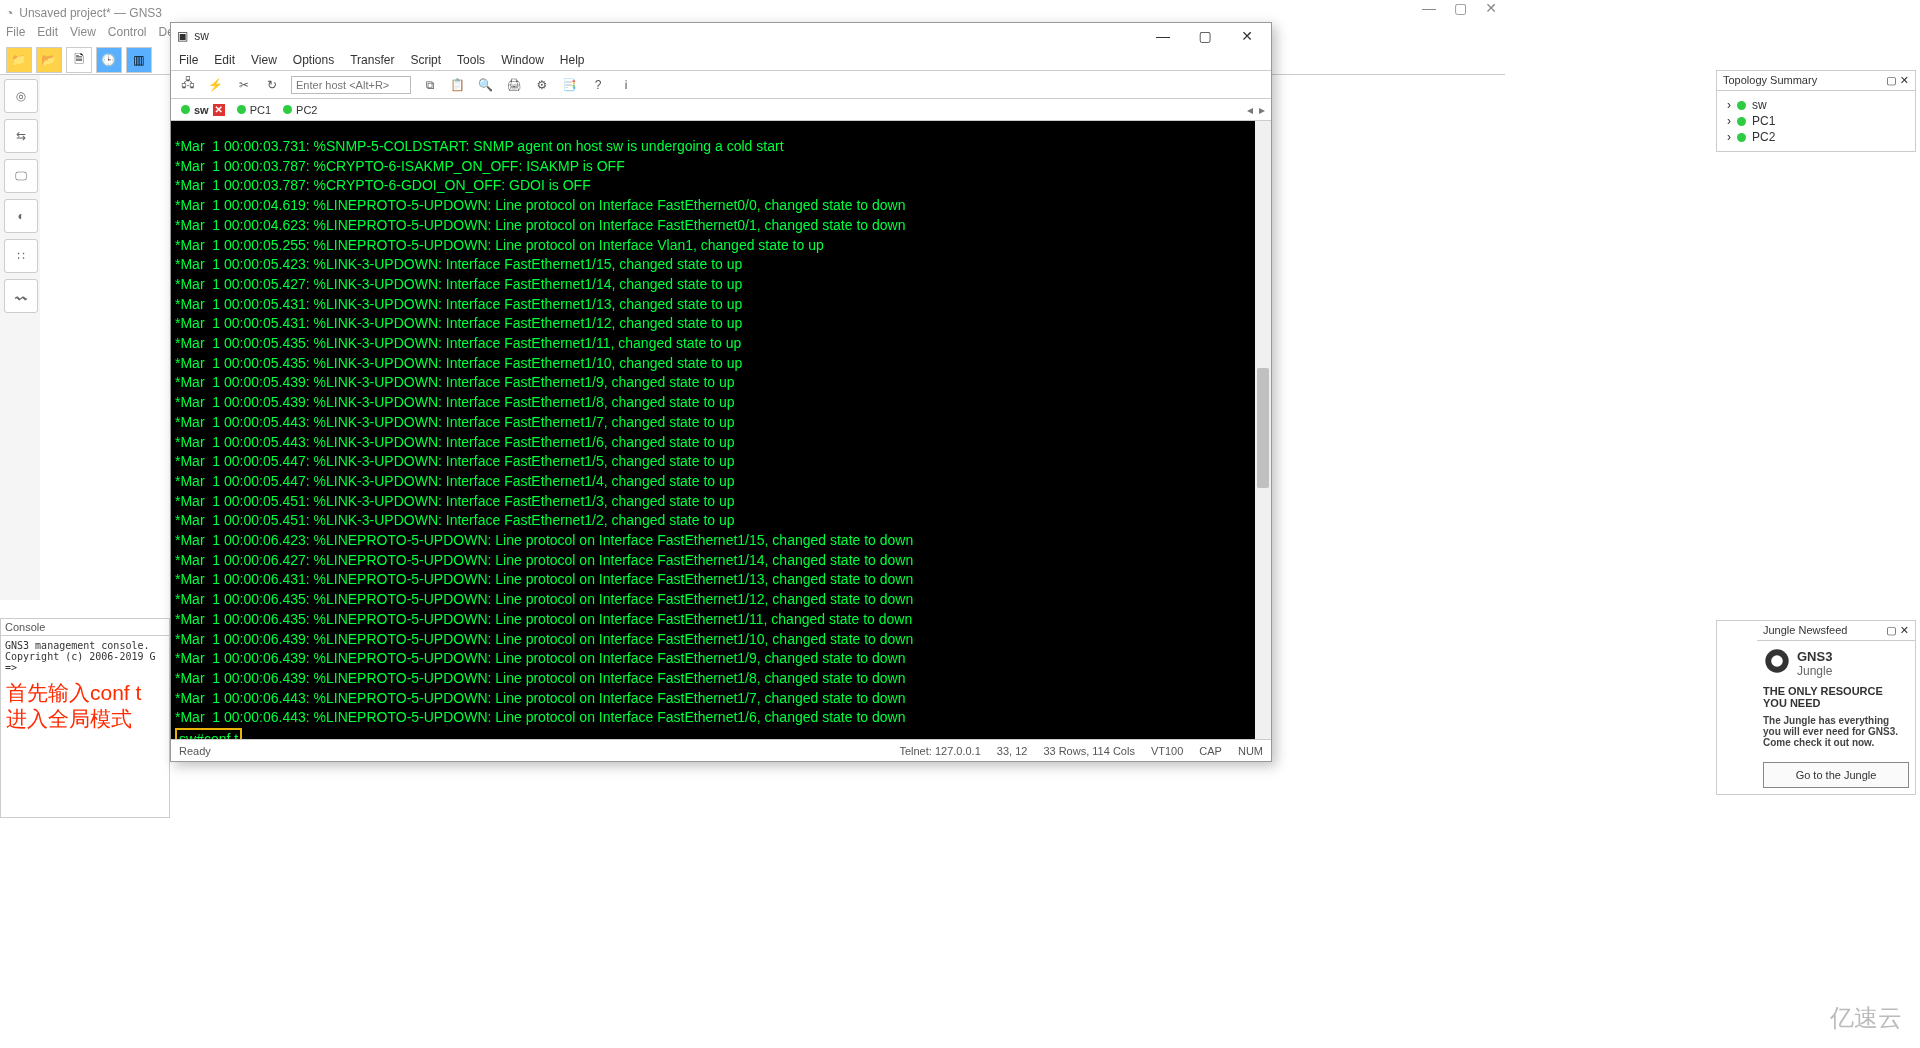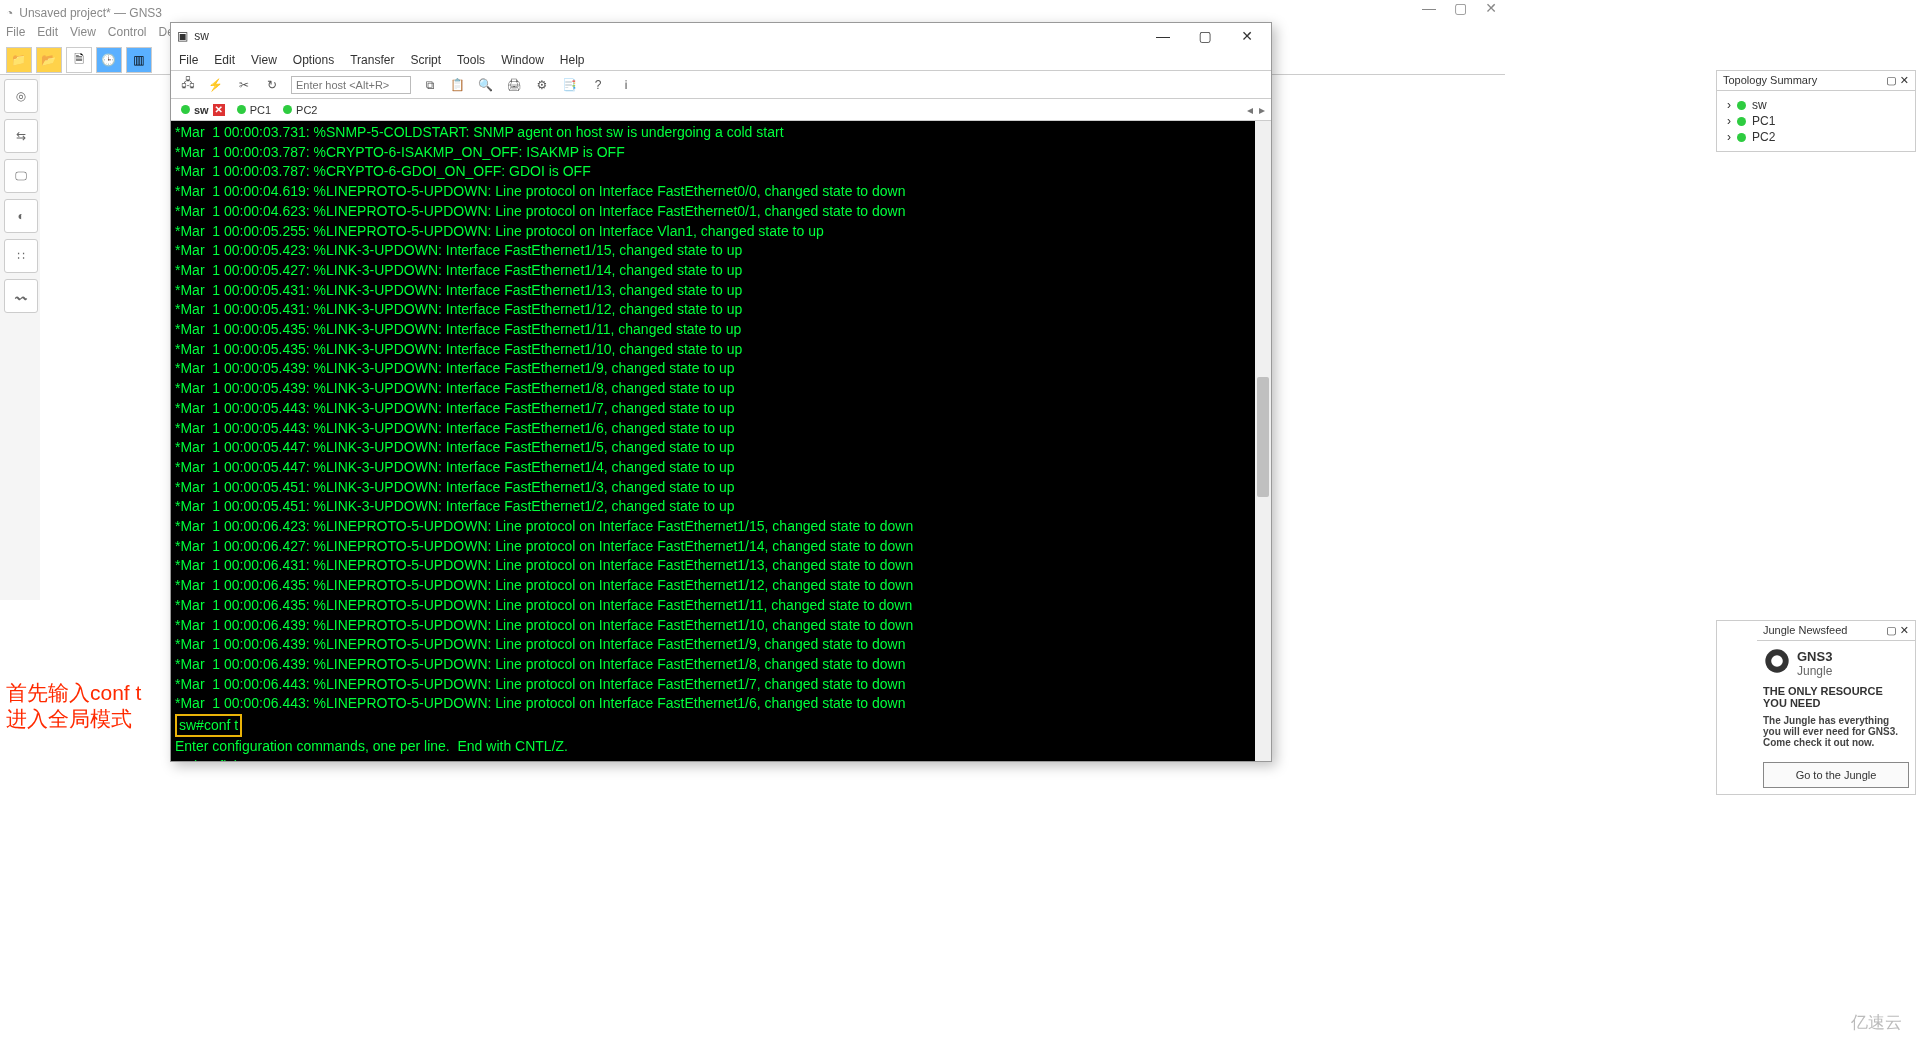--- a/index.html
+++ b/index.html
@@ -48,33 +48,33 @@
 .term-toolbar { height:28px; display:flex; gap:10px; padding:2px 8px; border-bottom:1px solid #ccc; align-items:center; }
 .tb-i { width:18px; height:18px; color:#555; display:flex; align-items:center; justify-content:center; }
 .tb-host { width:120px; height:18px; border:1px solid #bbb; font-size:11px; padding:0 4px; color:#999; }
 .term-tabs { height:22px; display:flex; gap:4px; padding:0 6px; border-bottom:1px solid #ccc; align-items:center; }
 .tab { display:flex; align-items:center; gap:4px; padding:1px 4px; font-size:11px; color:#333; cursor:pointer; }
 .tab .chk { width:9px; height:9px; border-radius:50%; background:#2ecc40; }
 .tab.active { font-weight:bold; }
 .tab .x { font-size:10px; color:#fff; background:#d33; width:12px; height:12px; display:inline-flex; align-items:center; justify-content:center; }
 .tab-arrows { margin-left:auto; display:flex; gap:6px; color:#777; }
 
-.term-body { flex:1; background:#000; color:#00ff3c; font:14px/18.7px "Consolas","Courier New",monospace; padding:2px 4px; overflow:hidden; white-space:pre; position:relative; }
+.term-body { flex:1; background:#000; color:#00ff3c; font:14px/18.7px "Consolas","Courier New",monospace; padding:16px 4px; overflow:hidden; white-space:pre; position:relative; }
 .term-body .boxed { border:2px solid #eab308; padding:0 2px; display:inline-block; }
 .scrollbar { position:absolute; right:0; top:0; width:16px; height:100%; background:#f0f0f0; }
 .scrollbar .thumb { position:absolute; right:2px; width:12px; background:#c0c0c0; border-radius:2px; }
 
 .term-status { height:22px; border-top:1px solid #ccc; display:flex; align-items:center; padding:0 8px; font-size:11px; color:#555; gap:16px; }
 .term-status .fill { flex:1; }
 
 
 .annot { position:absolute; left:6px; top:680px; color:#ff2a00; font:21px/26px "Microsoft YaHei",sans-serif; font-weight:500; }
 
 
-.wm { position:absolute; right:18px; bottom:14px; color:#bbb; font-size:17px; font-family:serif; }
+.wm { position:absolute; right:18px; bottom:14px; color:#bbb; font-size:24px; font-family:serif; }
 </style>
 </head>
 <body>
 
 <div class="main-win">
   <div class="main-title">
     <span>◔</span>
     <span>Unsaved project* — GNS3</span>
     <div class="spacer" style="flex:1"></div>
   </div>
@@ -101,20 +101,26 @@
   <div class="left-palette">
     <div class="pbtn">◎</div>
     <div class="pbtn">⇆</div>
     <div class="pbtn">🖵</div>
     <div class="pbtn">◐</div>
     <div class="pbtn">∷</div>
     <div class="pbtn">〰</div>
   </div>
   <div class="workspace"></div>
 
+  <div class="console-panel">
+    <div class="hdr">Console</div>
+    <div class="body" style="white-space:pre">GNS3 management console.
+Copyright (c) 2006-2019 G
+=&gt;</div>
+  </div>
 </div>
 
 <div class="right-panels">
   <div class="panel">
     <div class="hdr">
         <span>Topology Summary</span>
         <span>▢ ✕</span>
       </div>
     <div class="body">
       <div class="topo-item">› <span class="dot"></span><span>sw</span></div>
@@ -228,18 +234,28 @@
 *Mar  1 00:00:06.439: %LINEPROTO-5-UPDOWN: Line protocol on Interface FastEthernet1/10, changed state to down
 *Mar  1 00:00:06.439: %LINEPROTO-5-UPDOWN: Line protocol on Interface FastEthernet1/9, changed state to down
 *Mar  1 00:00:06.439: %LINEPROTO-5-UPDOWN: Line protocol on Interface FastEthernet1/8, changed state to down
 *Mar  1 00:00:06.443: %LINEPROTO-5-UPDOWN: Line protocol on Interface FastEthernet1/7, changed state to down
 *Mar  1 00:00:06.443: %LINEPROTO-5-UPDOWN: Line protocol on Interface FastEthernet1/6, changed state to down</span>
 <span class="boxed">sw#conf t</span>
 <span>Enter configuration commands, one per line.  End with CNTL/Z.
 sw(config)#</span>
     <div class="scrollbar"><div class="thumb" style="top:40%;height:120px;"></div></div>
   </div>
+  <div class="term-status">
+    <span>Ready</span>
+    <span class="fill"></span>
+    <span>Telnet: 127.0.0.1</span>
+    <span>33, 12</span>
+    <span>33 Rows, 114 Cols</span>
+    <span>VT100</span>
+    <span>CAP</span>
+    <span>NUM</span>
+  </div>
 </div>
 
 <div class="annot" style="white-space:pre">首先输入conf t
 进入全局模式</div>
 
 <div class="wm">亿速云</div>
 
 </body></html>

